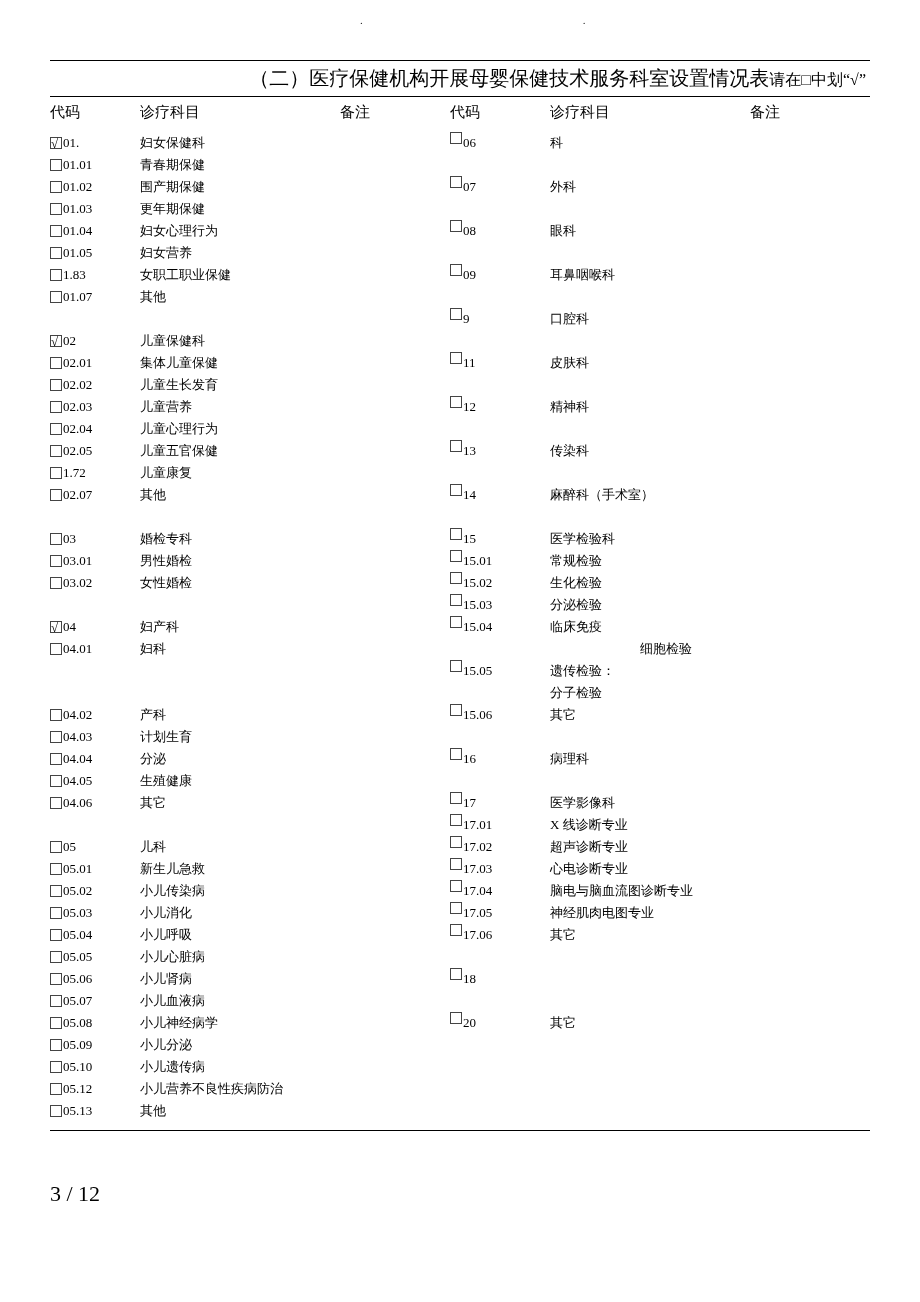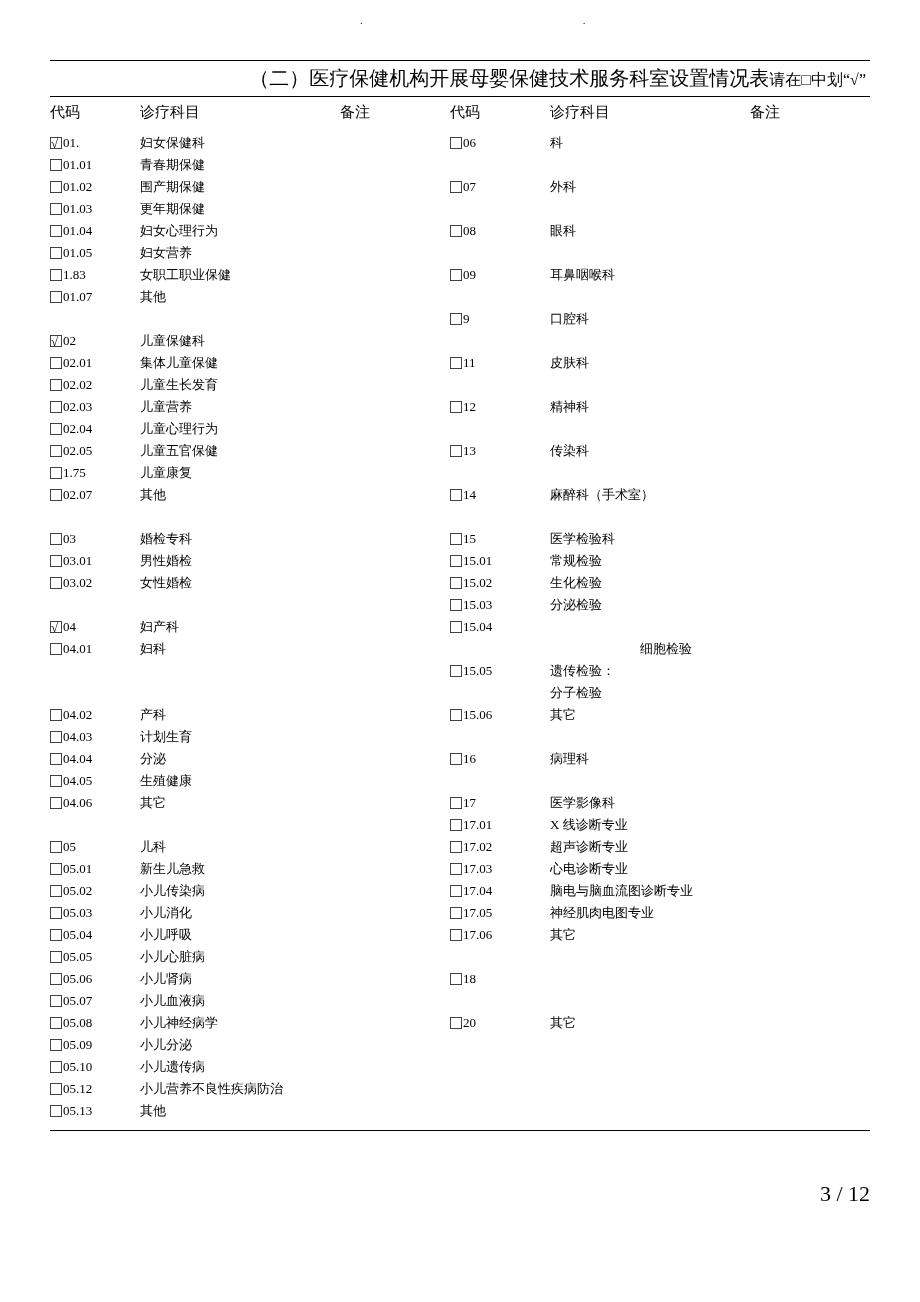--- a/index.html
+++ b/index.html
@@ -54,21 +54,21 @@
     .h-subj-r { width: 200px; }
     .h-note-r { flex: 1; }
     .row {
       display: flex;
       line-height: 22px;
       height: 22px;
     }
     .spacer { height: 22px; }
     .code-cell-l { width: 90px; display: flex; align-items: center; }
     .subj-cell-l { width: 310px; }
-    .code-cell-r { width: 100px; display: flex; align-items: center; }
+    .code-cell-r { width: 100px; display: flex; }
     .subj-cell-r { flex: 1; }
     .indent { padding-left: 90px; }
     .checkbox {
       display: inline-block;
       width: 12px;
       height: 12px;
       border: 1px solid #444;
       margin-right: 1px;
       position: relative;
       flex-shrink: 0;
@@ -78,21 +78,21 @@
       position: absolute;
       top: -5px;
       left: 0px;
       font-size: 13px;
     }
     .bottom-line {
       border-top: 1px solid #000;
       margin-top: 8px;
     }
     .pager {
-      text-align: right;
+      text-align: left;
       font-size: 22px;
       margin-top: 50px;
       font-family: "Times New Roman", serif;
     }
     .dot-l, .dot-r {
       position: relative;
       top: -50px;
       font-size: 11px;
       color: #222;
     }
@@ -217,21 +217,21 @@
       <div class="row">
         <div class="code-cell-l">
           <span class="checkbox"></span>
           <span>02.05</span>
         </div>
         <div class="subj-cell-l">儿童五官保健</div>
       </div>
       <div class="row">
         <div class="code-cell-l">
           <span class="checkbox"></span>
-          <span>1.75</span>
+          <span>1.72</span>
         </div>
         <div class="subj-cell-l">儿童康复</div>
       </div>
       <div class="row">
         <div class="code-cell-l">
           <span class="checkbox"></span>
           <span>02.07</span>
         </div>
         <div class="subj-cell-l">其他</div>
       </div>
@@ -501,20 +501,21 @@
           <span class="checkbox"></span>
           <span>15.03</span>
         </div>
         <div class="subj-cell-r">分泌检验</div>
       </div>
       <div class="row">
         <div class="code-cell-r">
           <span class="checkbox"></span>
           <span>15.04</span>
         </div>
+        <div class="subj-cell-r">临床免疫</div>
       </div>
       <div class="row">
         <div class="code-cell-r"></div>
         <div class="subj-cell-r indent">细胞检验</div>
       </div>
       <div class="row">
         <div class="code-cell-r">
           <span class="checkbox"></span>
           <span>15.05</span>
         </div>

